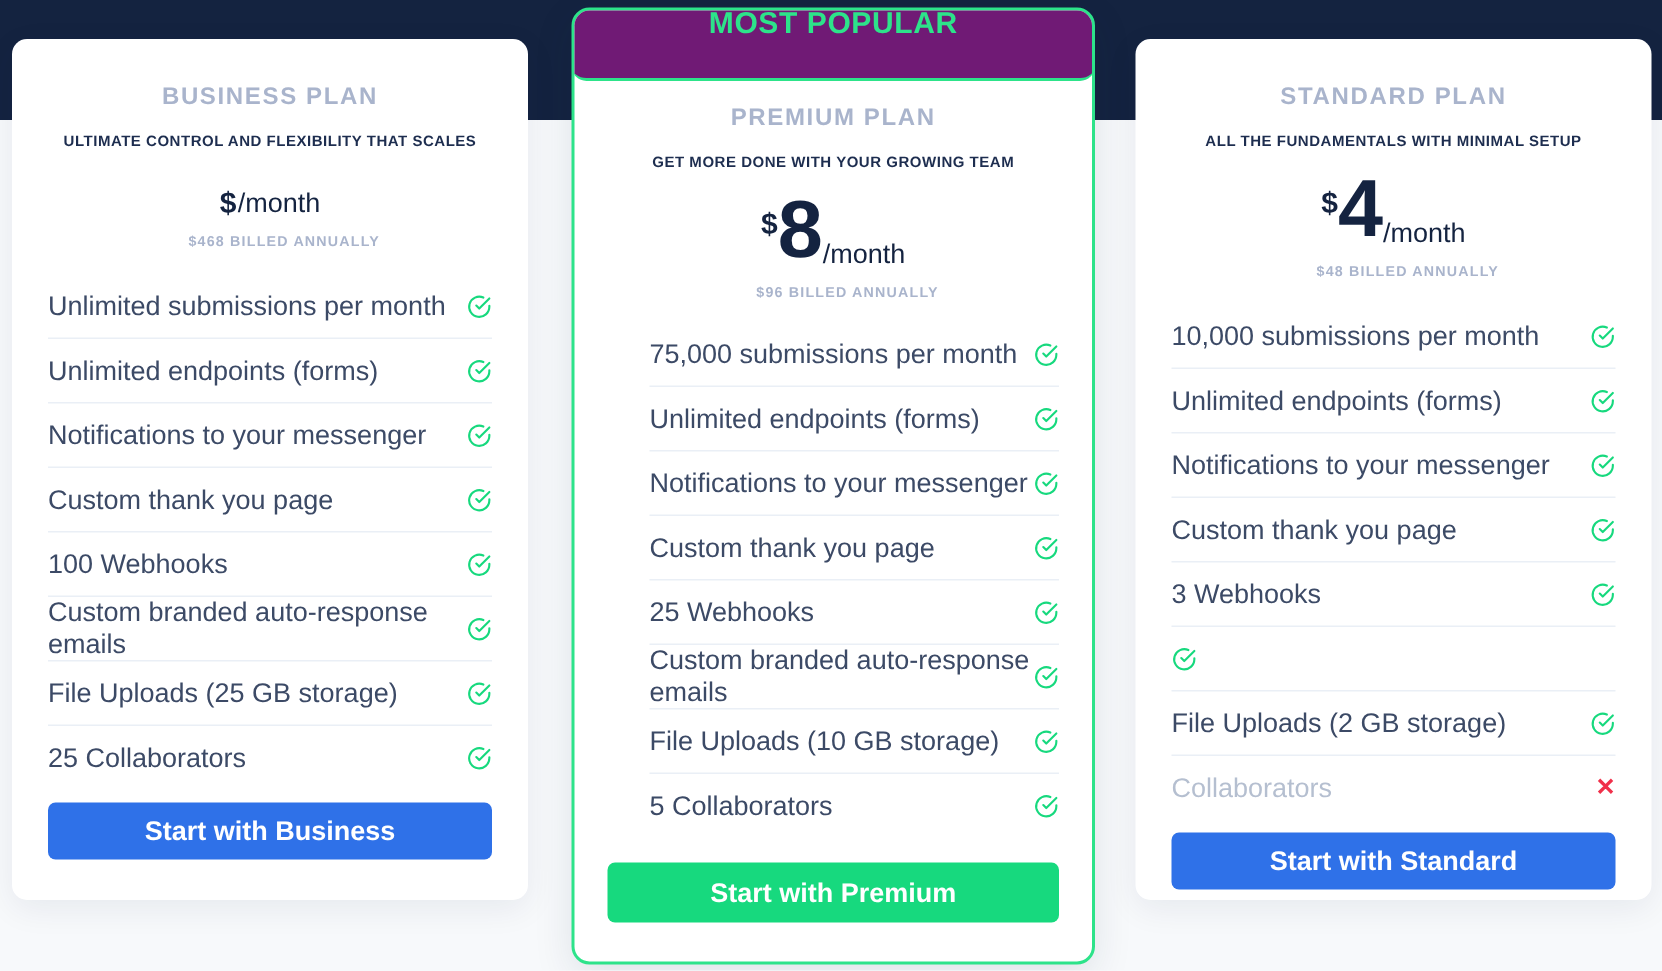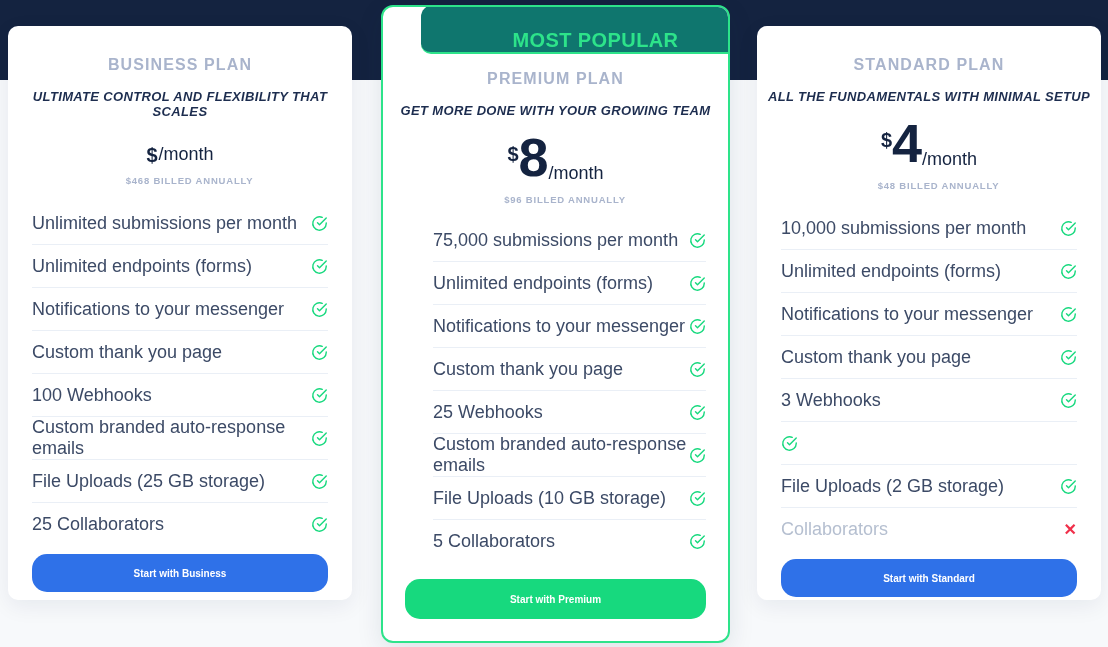--- a/index.html
+++ b/index.html
@@ -54,27 +54,26 @@
     overflow: hidden;
     box-shadow: 0 8px 26px rgba(20,35,64,0.10);
   }
 
   
   .ribbon {
     position: absolute;
     left: -2px; top: -2px;
     width: 349px;
     height: 49px;
-    background: #0f766e;
+    background: #701a75;
     border-bottom: 2px solid #2de38a;
     border-radius: 12px 12px 10px 10px;
     display: flex;
-    align-items: flex-end;
+    align-items: flex-start;
     justify-content: center;
-    margin-left: 40px;
   }
   .ribbon-label {
     color: #2de38a;
     font-size: 20px;
     font-weight: bold;
     letter-spacing: 0.4px;
   }
 
   
   .card-head {
@@ -85,25 +84,24 @@
 
   .plan-name {
     color: #a9b4cc;
     font-size: 16px;
     font-weight: bold;
     letter-spacing: 1.1px;
   }
 
   .plan-tagline {
     color: #1d2d4f;
-    font-size: 13px;
+    font-size: 10px;
     font-weight: bold;
     letter-spacing: 0.35px;
     margin-top: 15px;
-    font-style: italic;
   }
 
   .price-row {
     margin-top: 12px;
     display: flex;
     align-items: flex-start;
     justify-content: center;
   }
   .currency {
     color: #142340;
@@ -170,25 +168,25 @@
   }
 
   
   .cta-wrap { padding: 8px 24px 0; }
   .card.premium .cta-wrap { padding: 16px 22px 0; }
 
   .cta {
     display: block;
     width: 100%;
     border: none;
-    border-radius: 15px;
+    border-radius: 5px;
     height: 38px;
     color: #ffffff;
     font-family: "Liberation Sans", sans-serif;
-    font-size: 10px;
+    font-size: 18px;
     font-weight: bold;
     cursor: pointer;
   }
   .cta.blue  { background: #2f71e8; }
   .cta.green { background: #17d97e; height: 40px; }
 </style>
 </head>
 <body>
 
 <div class="bg-dark"></div>

